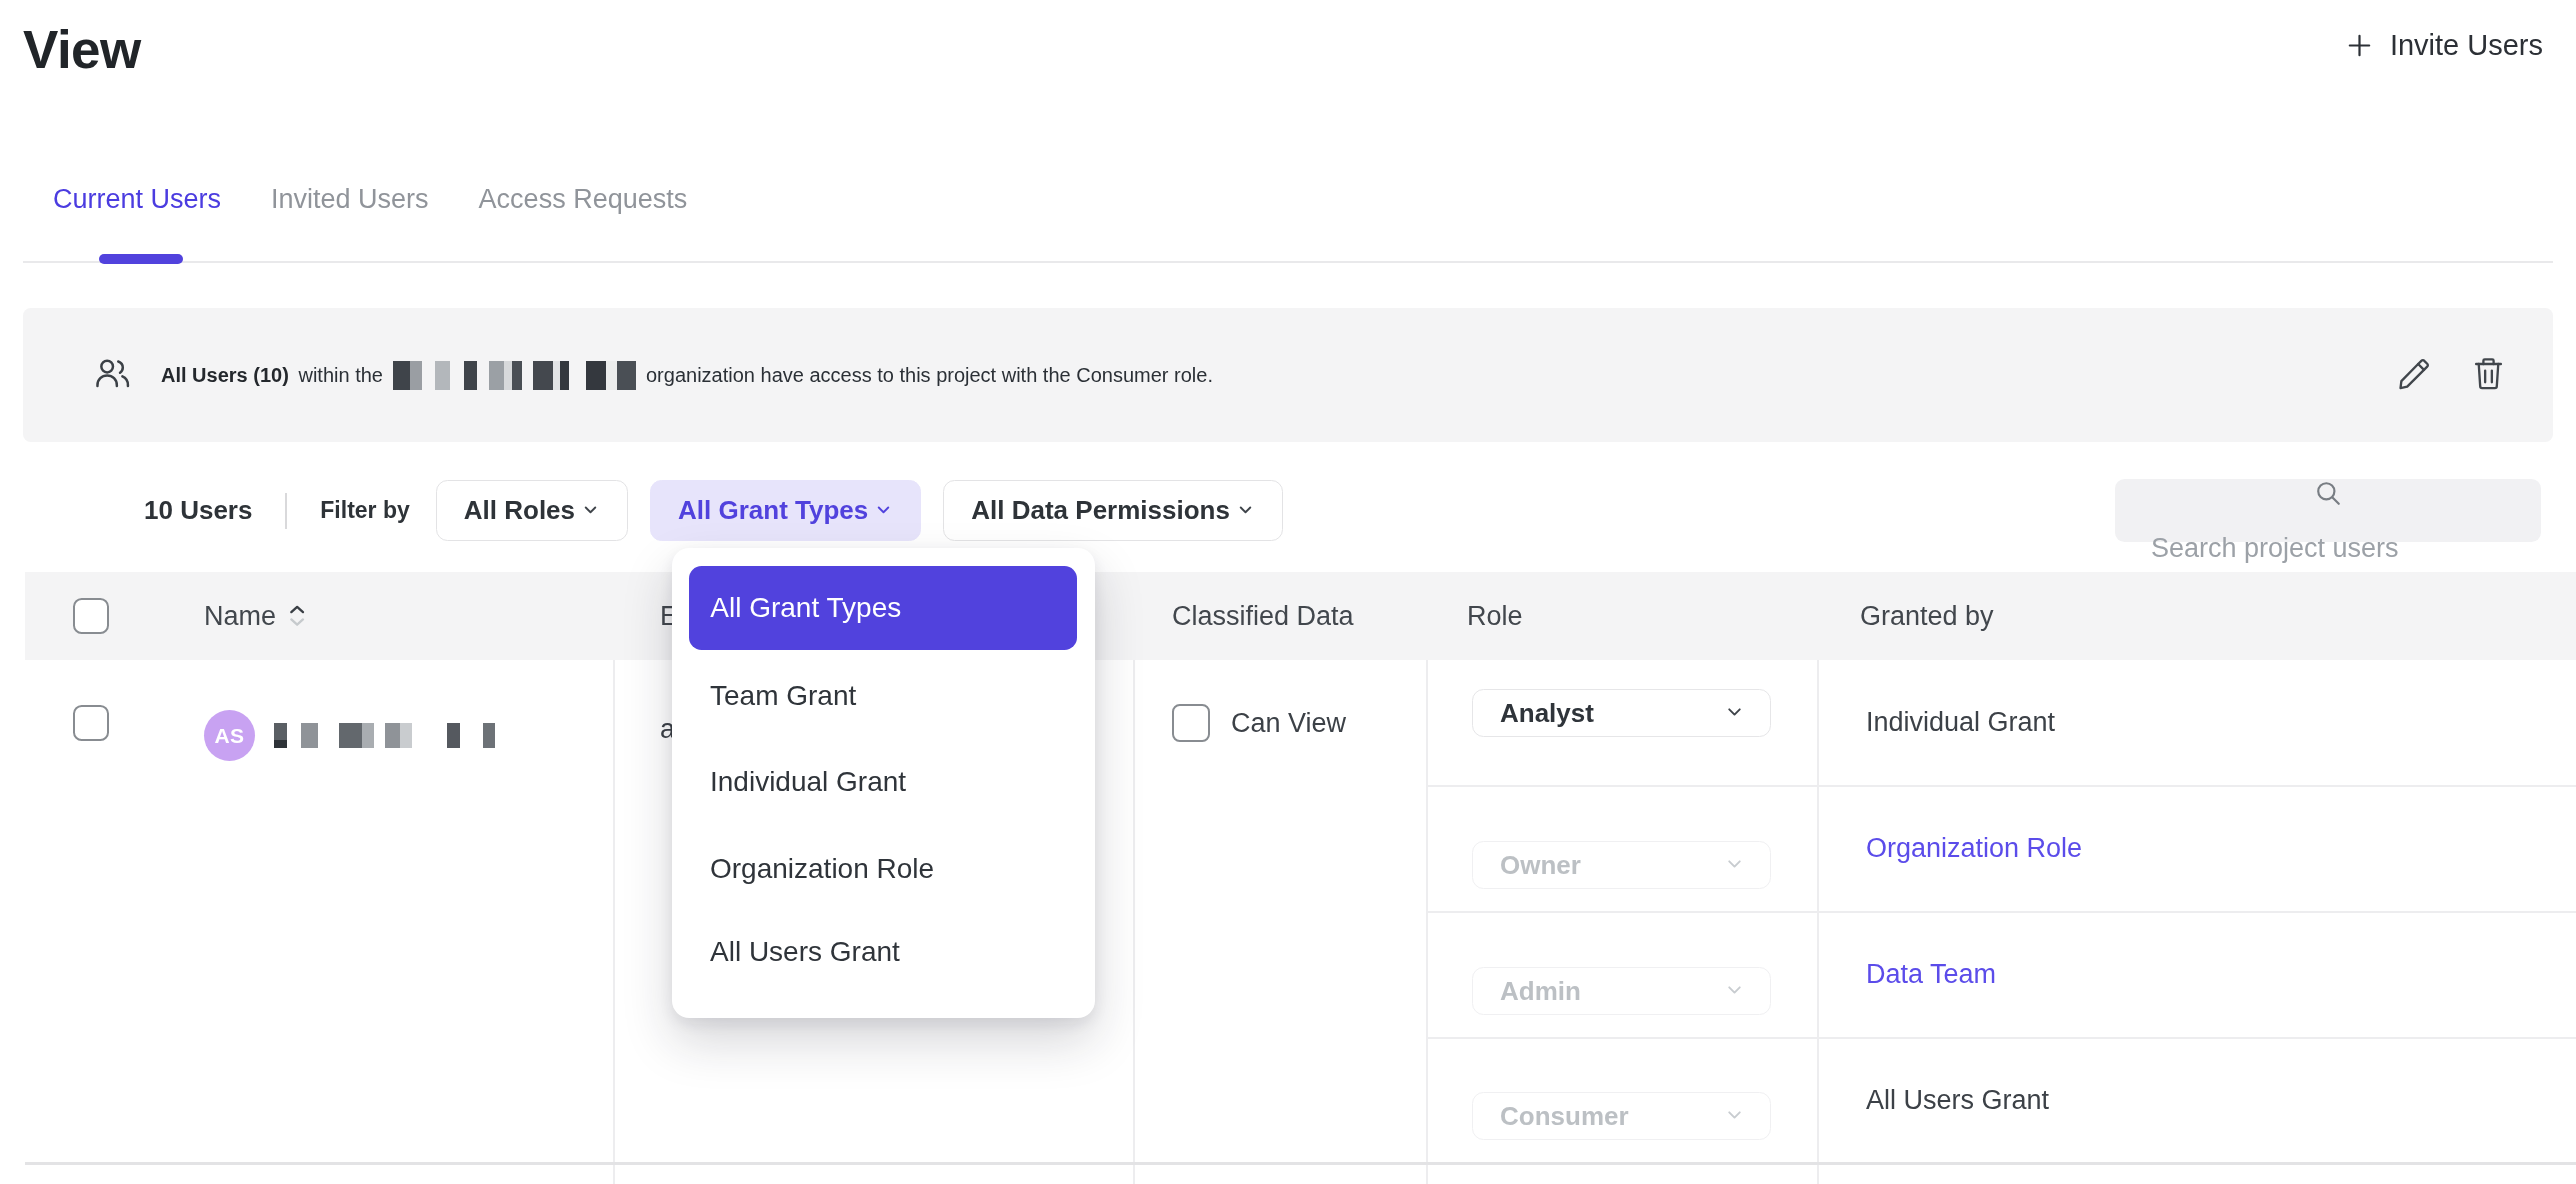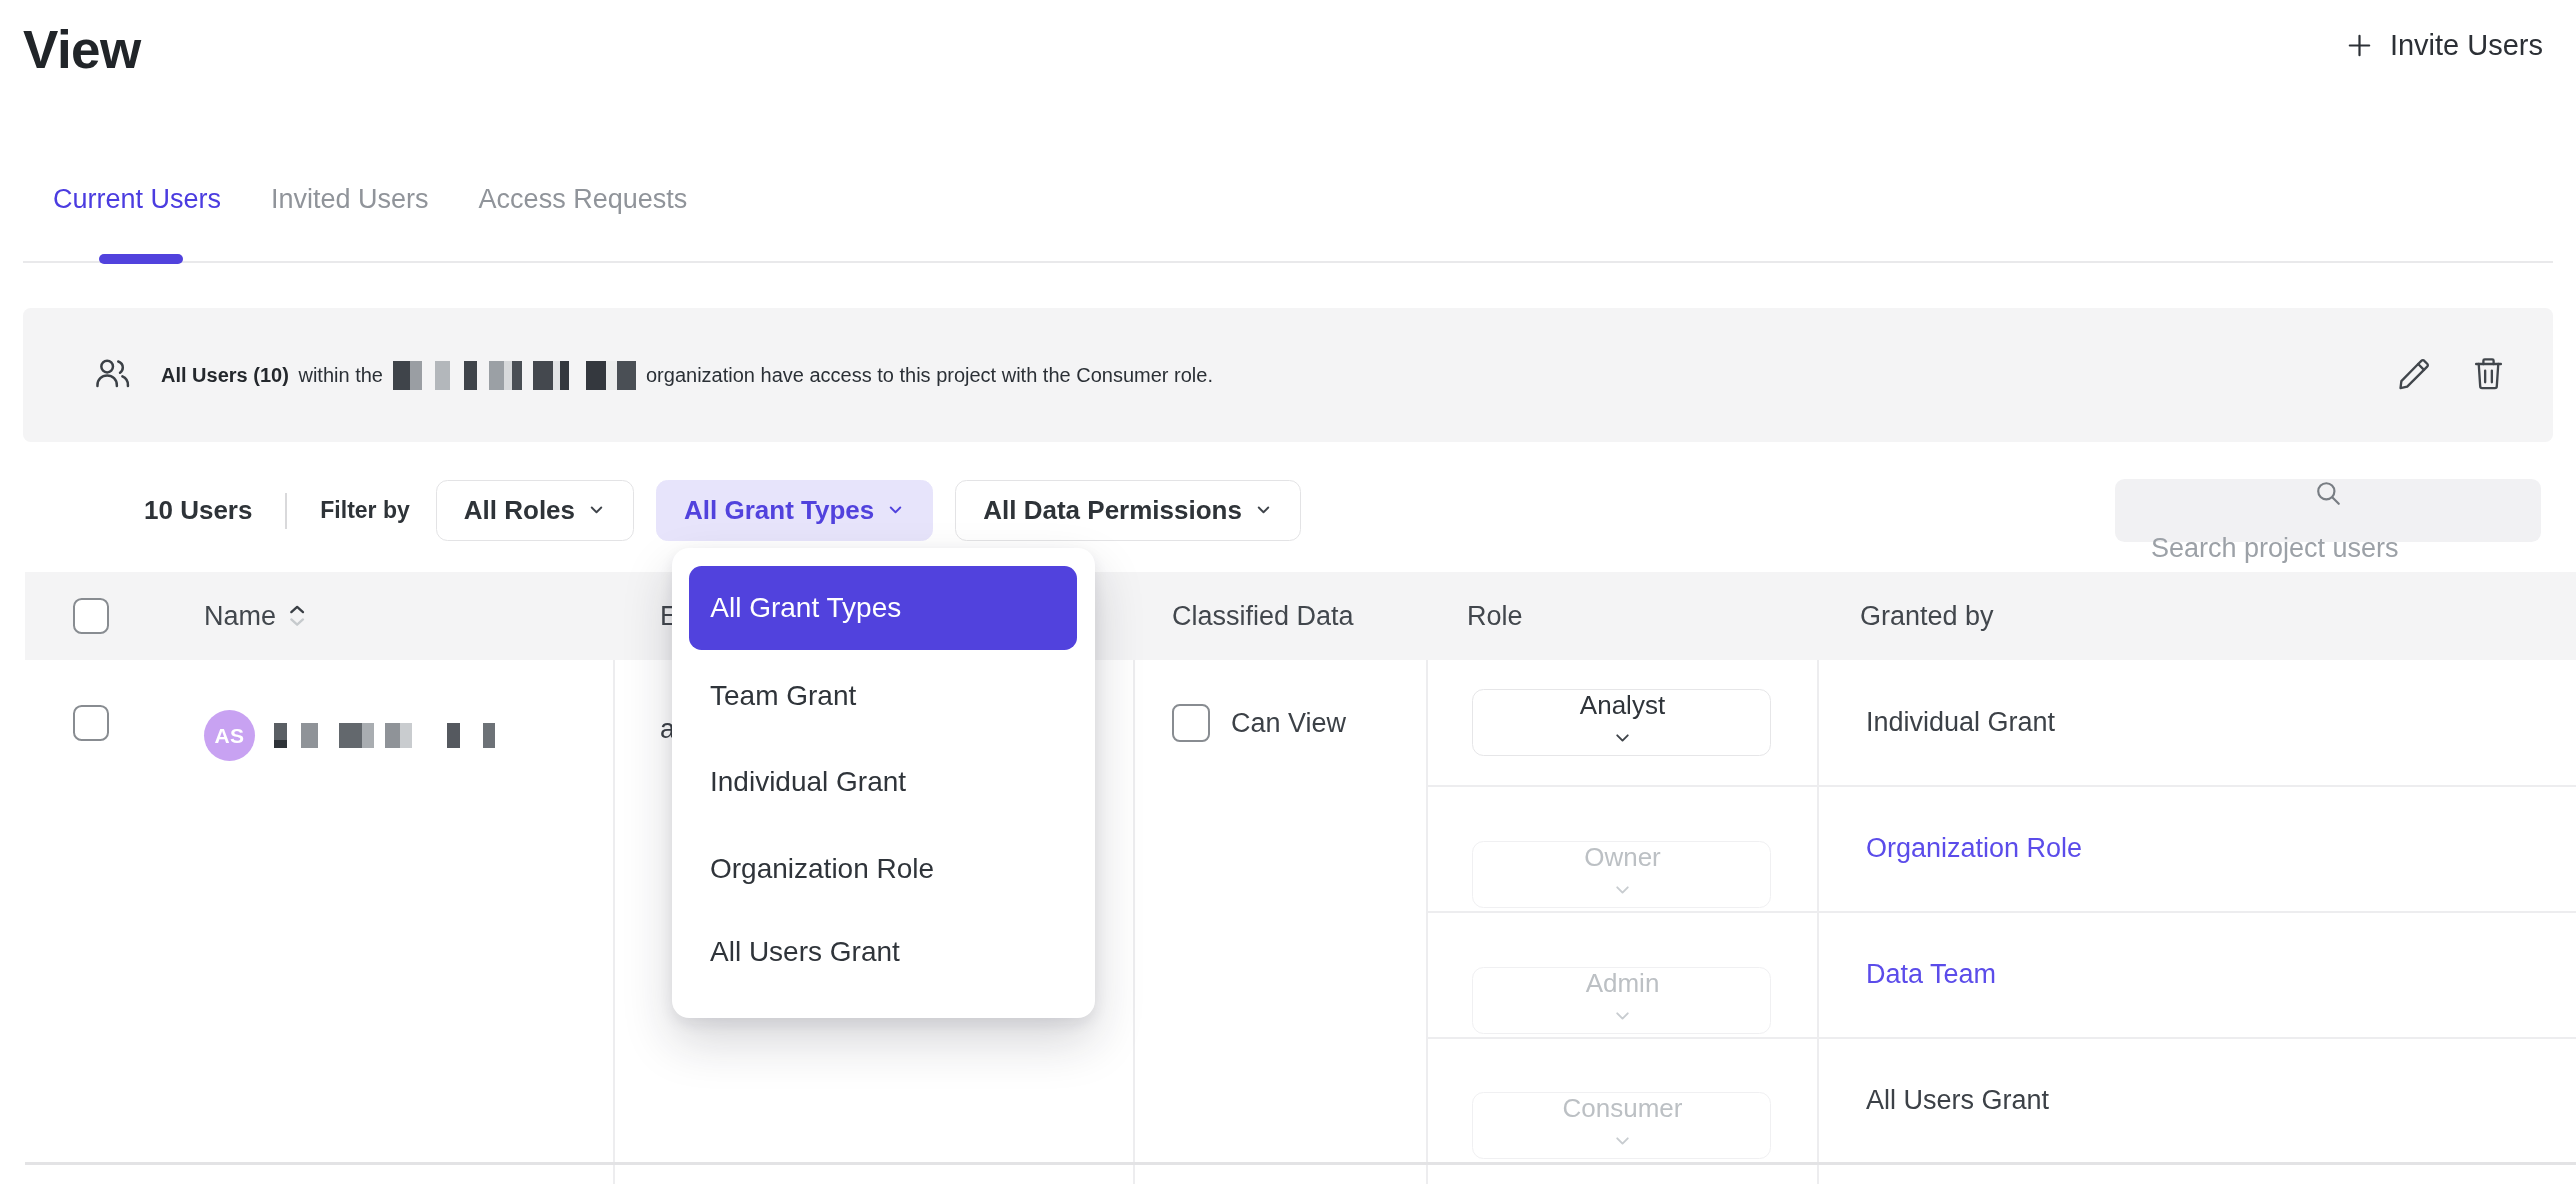--- a/index.html
+++ b/index.html
@@ -33,21 +33,21 @@
   .redact { display: inline-flex; align-items: center; height: 29px; }
   .redact span { display: inline-block; height: 29px; }
   .redact.small, .redact.small span { height: 25px; }
 
   
   .toolbar { left: 144px; top: 480px; height: 61px; display: flex; align-items: center; }
   .count-label { font-size: 26px; font-weight: 700; color: #2e3338; }
   .vdiv { width: 1.9px; height: 36px; background: #d9d9db; margin: 0 33px; }
   .filterby-label { font-size: 23px; font-weight: 700; color: #2e3338; margin-right: 26px; }
   .pill { height: 61px; border: 1.9px solid #e3e3e5; border-radius: 11.5px; background: #fff; display: flex; align-items: center;
-          gap: 12px; padding: 0 27px; font-size: 26px; font-weight: 600; color: #2e3338; cursor: pointer; margin-right: 22px; }
+          gap: 6px; padding: 0 27px; font-size: 26px; font-weight: 600; color: #2e3338; cursor: pointer; margin-right: 22px; }
   .pill svg { color: #3f444a; }
   .pill.active { background: #e7e4fb; border-color: #e7e4fb; color: #5142dd; }
   .pill.active svg { color: #5142dd; }
 
   .search-box { left: 2115px; top: 479px; width: 426px; height: 63px; background: #f1f1f3; border-radius: 9.6px;
                 display: flex; align-items: center; padding: 0 23px; gap: 21px; flex-direction: column; }
   .search-box input { flex: 1; border: none; background: transparent; outline: none; font-size: 27px; color: #3c4147; font-family: inherit; }
   .search-box input::placeholder { color: #9ca1a7; }
   .search-box svg { color: #787d83; flex: none; }
 
@@ -59,23 +59,23 @@
 
   .vline { width: 1.9px; background: #ededef; top: 660px; height: 524px; }
   .subline { left: 1426px; width: 1150px; height: 1.9px; background: #ededef; }
   .fullline { left: 25px; top: 1162px; width: 2551px; height: 2.9px; background: #e3e3e5; }
 
   .avatar { left: 204px; top: 710px; width: 51px; height: 51px; border-radius: 50%; background: #c8a2f2; color: #fff;
             display: flex; align-items: center; justify-content: center; font-size: 21px; font-weight: 600; letter-spacing: 0.5px; }
   .cell-text { font-size: 27px; color: #3c4147; }
   .link { color: #5b4cea; cursor: pointer; }
 
-  .sel { position: absolute; left: 1472px; width: 299px; height: 67px; background: #fff; border: 1.9px solid #e6e6e8; border-radius: 11.5px;
+  .sel { position: absolute; left: 1472px; width: 299px; height: 48px; background: #fff; border: 1.9px solid #e6e6e8; border-radius: 11.5px;
          display: flex; align-items: center; justify-content: space-between; padding: 0 25px 0 27px;
-         font-size: 26px; font-weight: 400; color: #2f343a; cursor: pointer; flex-direction: column; }
+         font-size: 26px; font-weight: 700; color: #2f343a; cursor: pointer; }
   .sel svg { color: #3f444a; }
   .sel.disabled { border-color: #f0f0f2; color: #bcc0c4; margin-top: 26px; }
   .sel.disabled svg { color: #c8ccd0; }
 
   
   .menu { left: 672px; top: 548px; width: 423px; height: 470px; background: #fff; border-radius: 17.3px; z-index: 20;
           box-shadow: 0 5.8px 13.4px rgba(26,26,46,.08), 0 23px 50px rgba(26,26,46,.18); }
   .menu-item-selected { position: absolute; left: 17.3px; top: 18px; width: 388px; height: 84px; background: #5142dd; border-radius: 12.5px;
           display: flex; align-items: center; padding-left: 21px; font-size: 28px; font-weight: 500; color: #fff; cursor: pointer; }
   .menu-item { position: absolute; left: 38px; font-size: 28px; font-weight: 500; color: #2f343a; cursor: pointer; background: none; border: none; font-family: inherit; }

